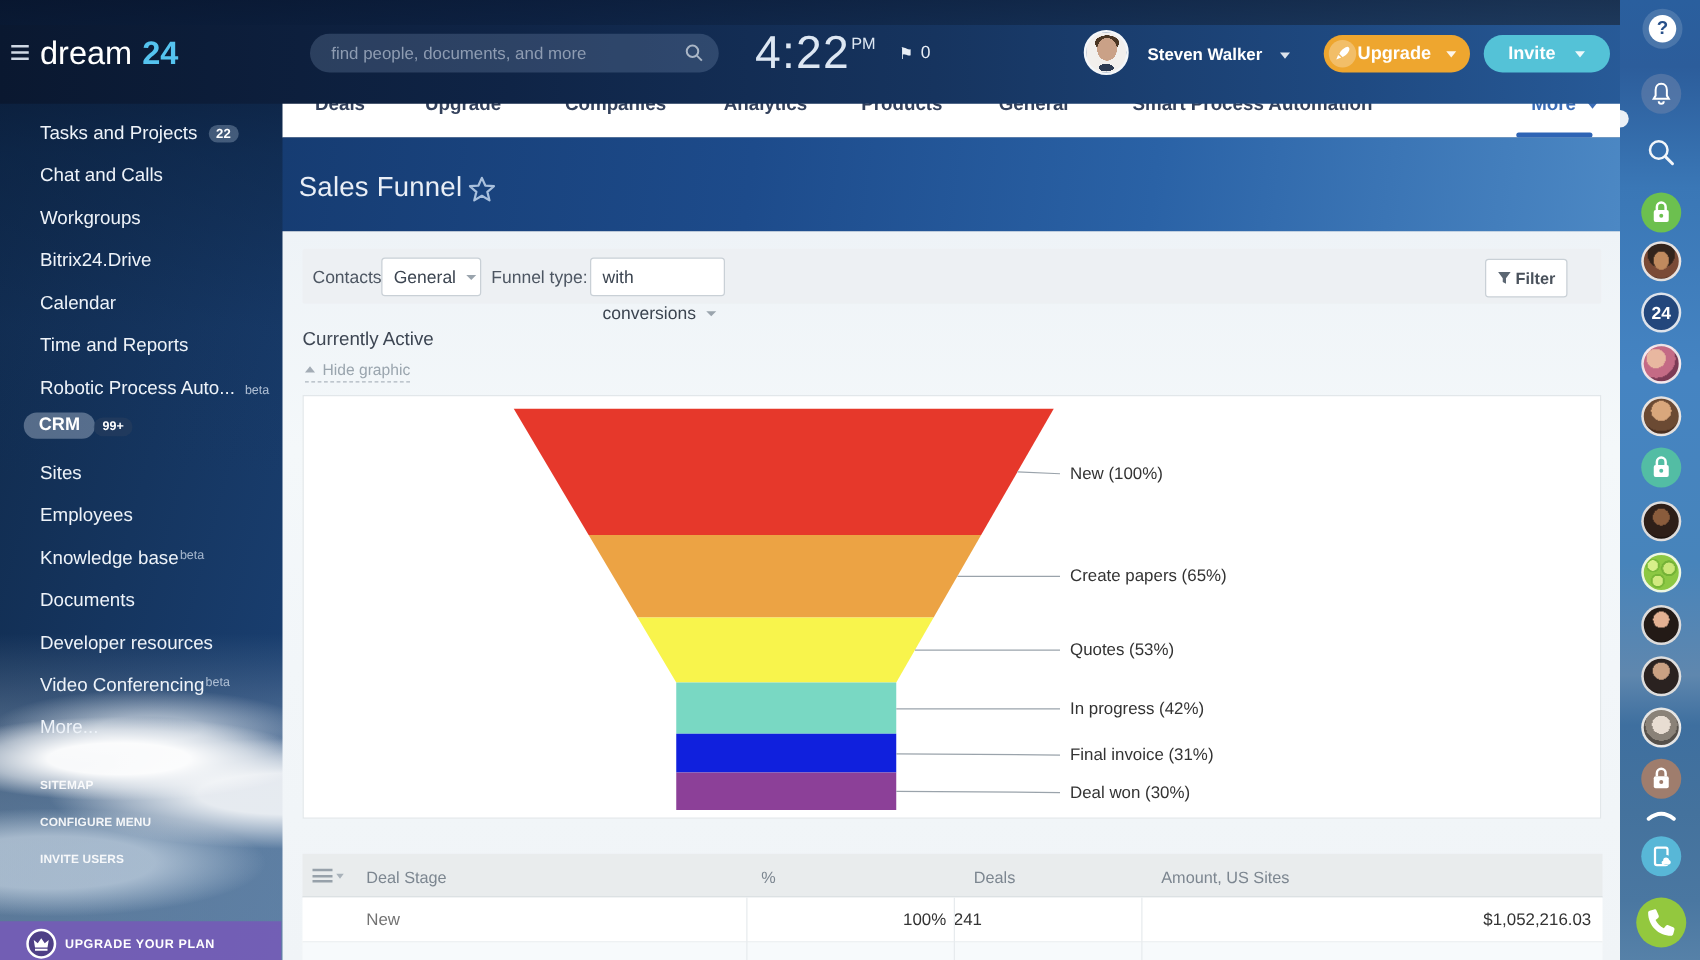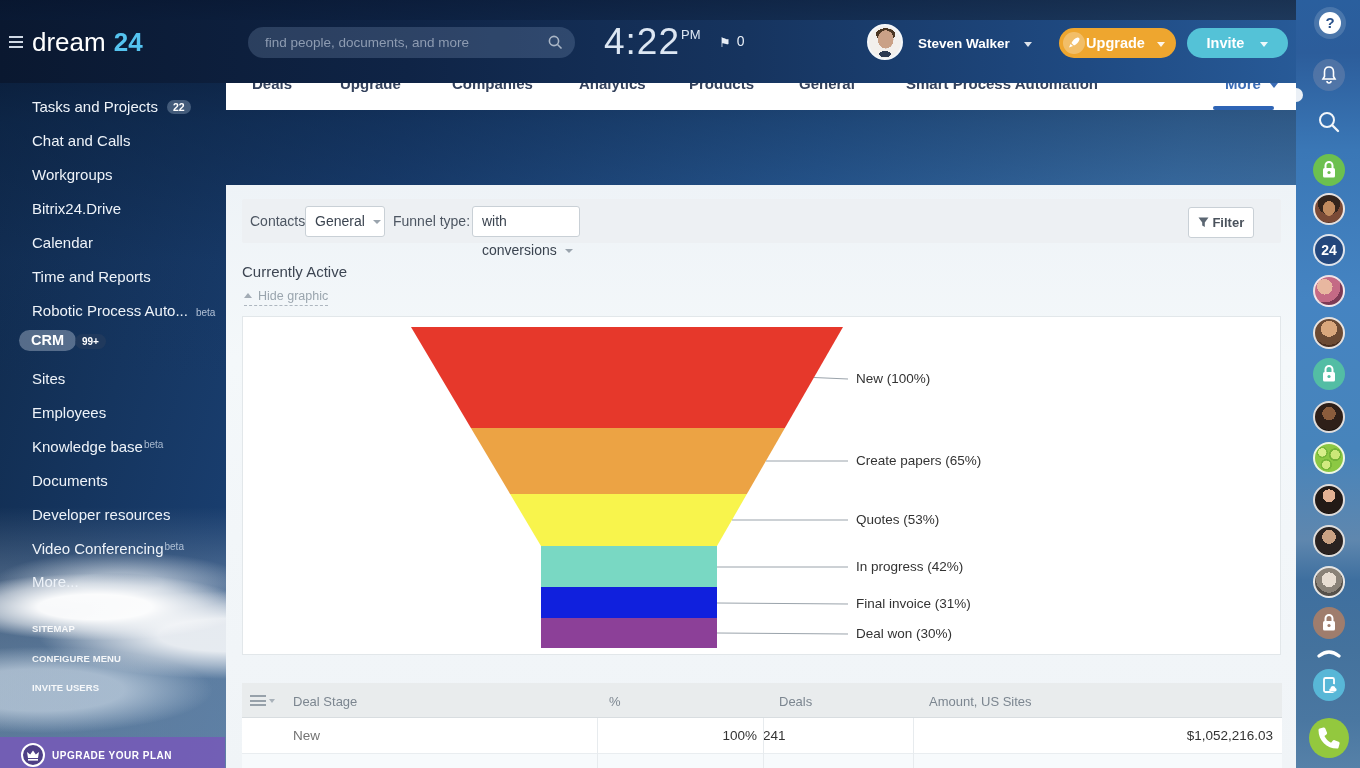--- a/index.html
+++ b/index.html
@@ -161,20 +161,26 @@
     <div id="badge99">99+</div>
     <div class="nitem" style="left:26px">Deals</div>
     <div class="nitem" style="left:114px">Upgrade</div>
     <div class="nitem" style="left:226px">Companies</div>
     <div class="nitem" style="left:353px">Analytics</div>
     <div class="nitem" style="left:463px">Products</div>
     <div class="nitem" style="left:573px">General</div>
     <div class="nitem" style="left:680px">Smart Process Automation</div>
     <div class="nitem" id="nmore" style="left:999px">More <span class="caret"></span></div>
     <div id="nmoreline"></div>
+  </div>
+  <div id="band">
+    <div id="title">Sales Funnel</div>
+    <div id="star"><svg width="21" height="21" viewBox="0 0 20 20">
+            <path d="M10 1.2 L12.6 7.1 L19.2 7.6 L14.2 11.9 L15.8 18.4 L10 14.9 L4.2 18.4 L5.8 11.9 L0.8 7.6 L7.4 7.1 Z" fill="none" stroke="#a9c0dd" stroke-width="1.7" stroke-linejoin="round"></path>
+          </svg></div>
   </div>
   <div id="content">
     <div id="filterbar">
       <div class="lbl" style="left:8px">Contacts:</div>
       <div class="drop" style="left:63px; width:80px">General<span class="dcaret"></span></div>
       <div class="lbl" style="left:151px">Funnel type:</div>
       <div class="drop" style="left:230px; width:108px">with conversions<span class="dcaret"></span></div>
       <div id="filterbtn"><svg width="11" height="11" viewBox="0 0 11 11" style="vertical-align:-1px">
               <path d="M0.5 0.5 H10.5 L6.8 5.5 V10 L4.2 8.6 V5.5 Z" fill="#5b6672"></path>
             </svg> Filter</div>

